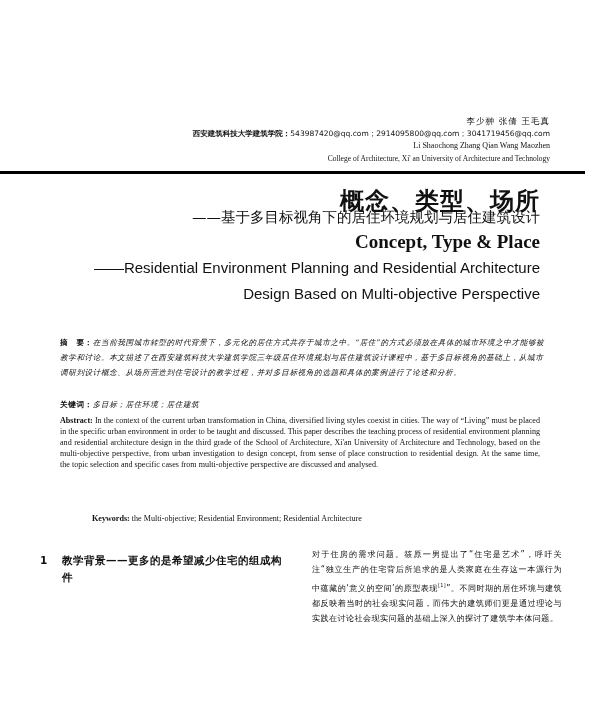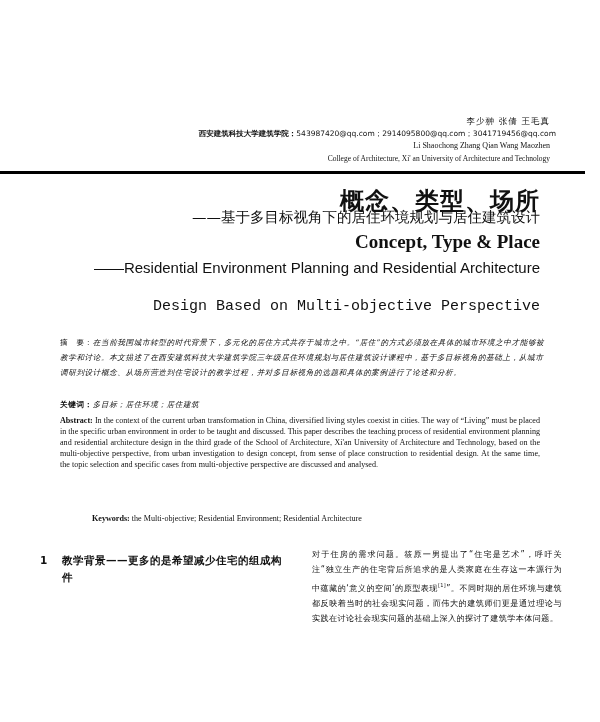--- a/index.html
+++ b/index.html
@@ -5,36 +5,36 @@
   html, body { margin: 0; padding: 0; background: #ffffff; }
   body {
     width: 600px; height: 722px; position: relative; overflow: hidden;
     color: #111111;
     font-family: "DejaVu Serif", "Liberation Serif", serif;
   }
   .abs { position: absolute; }
 
   
   .authors-cn { right: 50px; top: 116px; font-size: 8.5px; letter-spacing: 1px; font-family: "DejaVu Sans", sans-serif; }
-  .affil-cn { right: 44px; top: 129px; font-size: 7.5px; white-space: nowrap; font-family: "DejaVu Sans", sans-serif; }
+  .affil-cn { right: 50px; top: 129px; font-size: 7.5px; white-space: nowrap; font-family: "DejaVu Sans", sans-serif; }
   .affil-cn b { font-weight: bold; }
   .authors-en { right: 50px; top: 141px; font-size: 8px; font-family: "Liberation Serif", serif; white-space: nowrap; }
   .affil-en { right: 50px; top: 154px; font-size: 7.5px; font-family: "Liberation Serif", serif; white-space: nowrap; }
   .rule { left: 0; top: 171px; width: 585px; height: 3px; background: #000; }
 
   
   .title-cn { right: 60px; top: 185px; font-size: 24px; font-weight: bold; font-family: "DejaVu Serif", serif; letter-spacing: 1px; white-space: nowrap; }
   .subtitle-cn { right: 60px; top: 208px; font-size: 14.5px; font-family: "DejaVu Sans", sans-serif; white-space: nowrap; }
   .title-en { right: 60px; top: 231px; font-size: 19px; font-weight: bold; font-family: "Liberation Serif", serif; white-space: nowrap; }
   .subtitle-en-1 { right: 60px; top: 259px; font-size: 15px; font-family: Liberation Sans, sans-serif; white-space: nowrap; }
-  .subtitle-en-2 { right: 60px; top: 298px; font-size: 15px; font-family: Liberation Mono, monospace; white-space: nowrap; text-align: right; }
+  .subtitle-en-2 { right: 60px; top: 285px; font-size: 15px; font-family: Liberation Sans, sans-serif; white-space: nowrap; text-align: right; }
 
   
   .abstract-cn { left: 60px; top: 335px; width: 485px; font-size: 7.6px; line-height: 15px; font-style: italic; font-family: "DejaVu Sans", sans-serif; letter-spacing: 0.6px; }
-  .abstract-cn .lbl { font-weight: normal; font-style: normal; margin-top: 36px; }
+  .abstract-cn .lbl { font-weight: bold; font-style: normal; margin-top: 36px; }
   .keywords-cn { left: 60px; top: 400px; font-size: 7.6px; font-style: italic; font-family: "DejaVu Sans", sans-serif; letter-spacing: 0.6px; }
   .keywords-cn .lbl { font-weight: bold; font-style: normal; }
   .abstract-en { left: 60px; top: 415px; width: 480px; font-size: 8.1px; line-height: 11px; font-family: "Liberation Serif", serif; text-align: justify; }
   .abstract-en .lbl { font-weight: bold; }
   .keywords-en { left: 60px; top: 514px; font-size: 8.1px; font-family: "Liberation Serif", serif; padding-left: 32px; }
   .keywords-en .lbl { font-weight: bold; }
 
   
   .col-left { left: 40px; top: 552px; width: 250px; }
   .col-right { left: 312px; top: 547px; width: 250px; }

